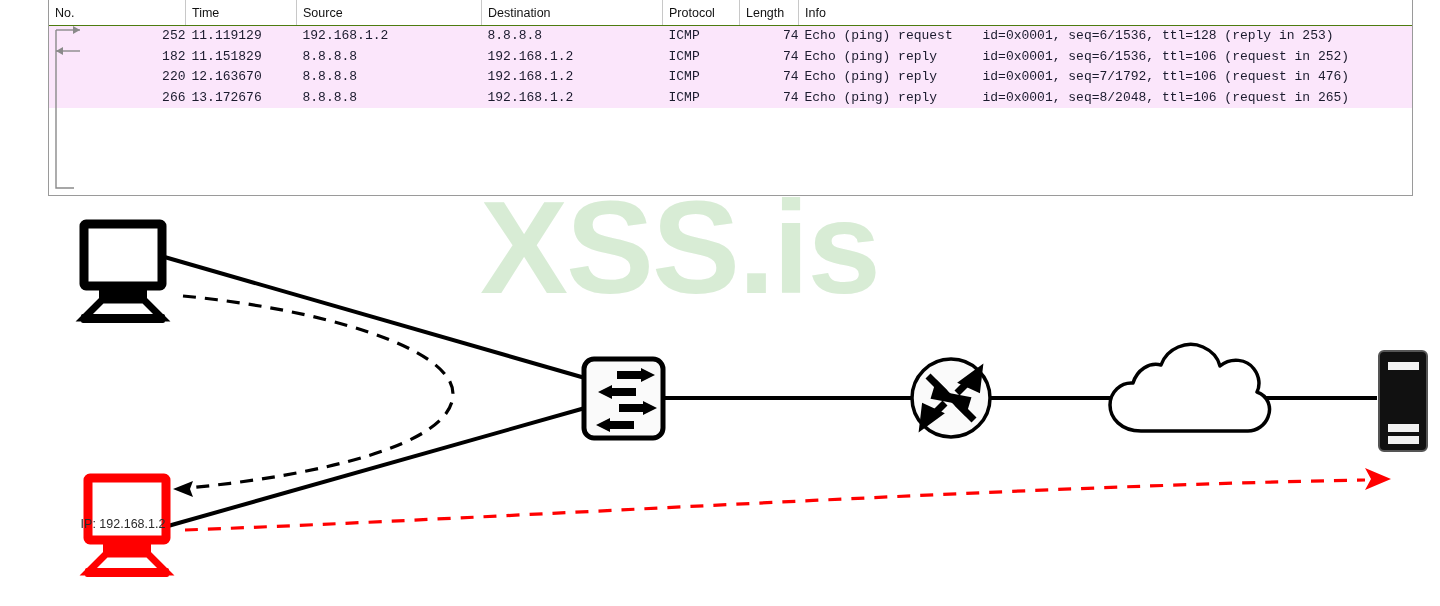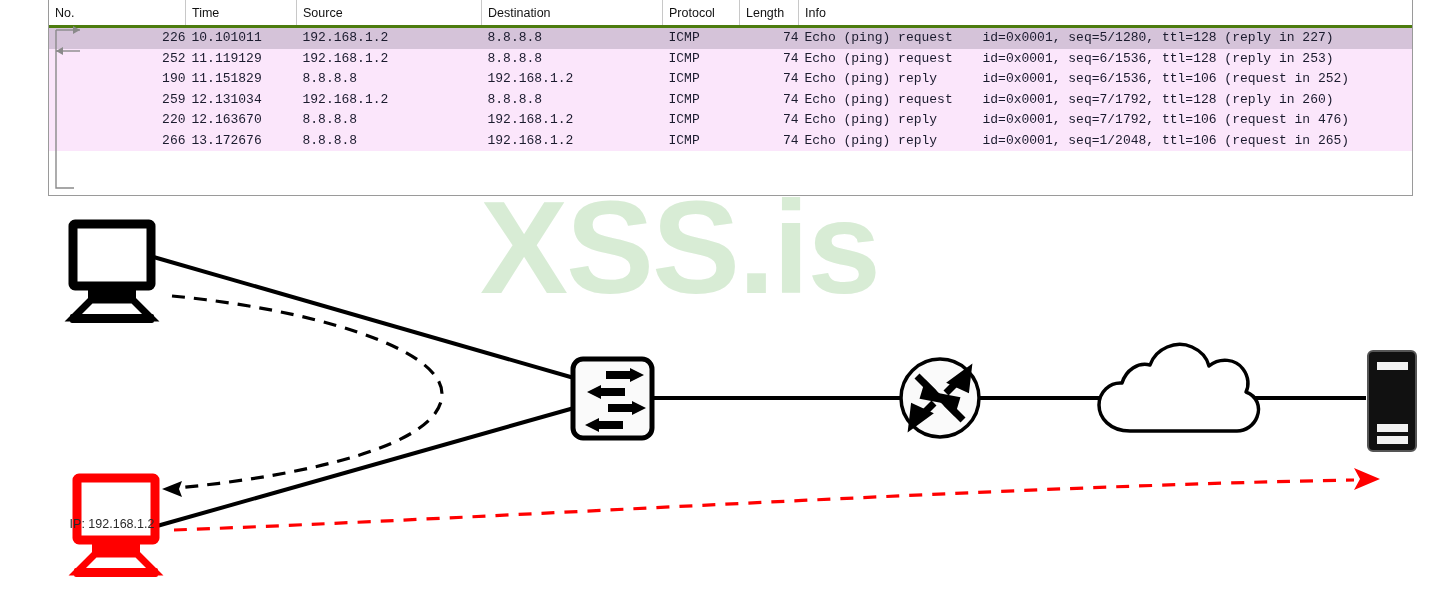--- a/index.html
+++ b/index.html
@@ -44,21 +44,21 @@
   table.pkt th {
     font-family: "Liberation Sans", sans-serif;
     font-size: 12.5px;
     font-weight: normal;
     color: #111111;
     text-align: left;
     padding: 3px 0 3px 6px;
     height: 19px;
     background: #ffffff;
     border-right: 1px solid #c8c8c8;
-    border-bottom: 3px solid #4d7c0f;
+    border-bottom: 1px solid #4d7c0f;
     white-space: nowrap;
     overflow: hidden;
   }
   table.pkt th:last-child { border-right: none; }
   table.pkt td {
     font-family: "Liberation Mono", monospace;
     font-size: 13px;
     color: #1b1b2e;
     padding: 0 0 0 6px;
     height: 20.5px;
@@ -98,21 +98,21 @@
     font-size: 132px;
     font-weight: bold;
     color: #d8ecd5;
     letter-spacing: -2px;
     user-select: none;
   }
 
   
   #diagram {
     position: absolute;
-    left: 2px;
+    left: 13px;
     top: 196px;
     width: 1192px;
     height: 410px;
   }
   #diagram svg { display: block; }
 
   .lbl {
     position: absolute;
     font-family: "Liberation Sans", sans-serif;
     font-size: 12.5px;
@@ -135,73 +135,55 @@
         <th class="col-no">No.</th>
         <th class="col-time">Time</th>
         <th class="col-src">Source</th>
         <th class="col-dst">Destination</th>
         <th class="col-proto">Protocol</th>
         <th class="col-len">Length</th>
         <th class="col-info">Info</th>
       </tr>
     </thead>
     <tbody id="packet-rows">
-        <tr class="row selected">
-          <td class="num">226</td>
-          <td class="">10.101011</td>
-          <td class="">192.168.1.2</td>
-          <td class="">8.8.8.8</td>
-          <td class="">ICMP</td>
-          <td class="len">74</td>
-          <td><span class="info-sp" style="width: 178px;">Echo (ping) request</span><span>id=0x0001, seq=5/1280, ttl=128 (reply in 227)</span></td>
-        </tr>
         <tr class="row">
           <td class="num">252</td>
           <td class="">11.119129</td>
           <td class="">192.168.1.2</td>
           <td class="">8.8.8.8</td>
           <td class="">ICMP</td>
           <td class="len">74</td>
           <td><span class="info-sp" style="width: 178px;">Echo (ping) request</span><span>id=0x0001, seq=6/1536, ttl=128 (reply in 253)</span></td>
         </tr>
         <tr class="row">
-          <td class="num">190</td>
+          <td class="num">182</td>
           <td class="">11.151829</td>
           <td class="">8.8.8.8</td>
           <td class="">192.168.1.2</td>
           <td class="">ICMP</td>
           <td class="len">74</td>
           <td><span class="info-sp" style="width: 178px;">Echo (ping) reply</span><span>id=0x0001, seq=6/1536, ttl=106 (request in 252)</span></td>
-        </tr>
-        <tr class="row">
-          <td class="num">259</td>
-          <td class="">12.131034</td>
-          <td class="">192.168.1.2</td>
-          <td class="">8.8.8.8</td>
-          <td class="">ICMP</td>
-          <td class="len">74</td>
-          <td><span class="info-sp" style="width: 178px;">Echo (ping) request</span><span>id=0x0001, seq=7/1792, ttl=128 (reply in 260)</span></td>
         </tr>
         <tr class="row">
           <td class="num">220</td>
           <td class="">12.163670</td>
           <td class="">8.8.8.8</td>
           <td class="">192.168.1.2</td>
           <td class="">ICMP</td>
           <td class="len">74</td>
           <td><span class="info-sp" style="width: 178px;">Echo (ping) reply</span><span>id=0x0001, seq=7/1792, ttl=106 (request in 476)</span></td>
         </tr>
         <tr class="row">
           <td class="num">266</td>
           <td class="">13.172676</td>
           <td class="">8.8.8.8</td>
           <td class="">192.168.1.2</td>
           <td class="">ICMP</td>
           <td class="len">74</td>
-          <td><span class="info-sp" style="width: 178px;">Echo (ping) reply</span><span>id=0x0001, seq=1/2048, ttl=106 (request in 265)</span></td>
+          <td><span class="info-sp" style="width: 178px;">Echo (ping) reply</span><span>id=0x0001, seq=8/2048, ttl=106 (request in 265)</span></td>
         </tr>
       </tbody>
   </table>
 </div>
 
 <svg id="conv-bracket" viewBox="0 0 80 174" width="80" height="174">
   <g stroke="#8a8a8a" stroke-width="1.4" fill="none">
     <path d="M8 8 L8 166 L26 166"></path>
     <path d="M8 8 L32 8"></path>
     <path d="M8 29 L32 29"></path>

